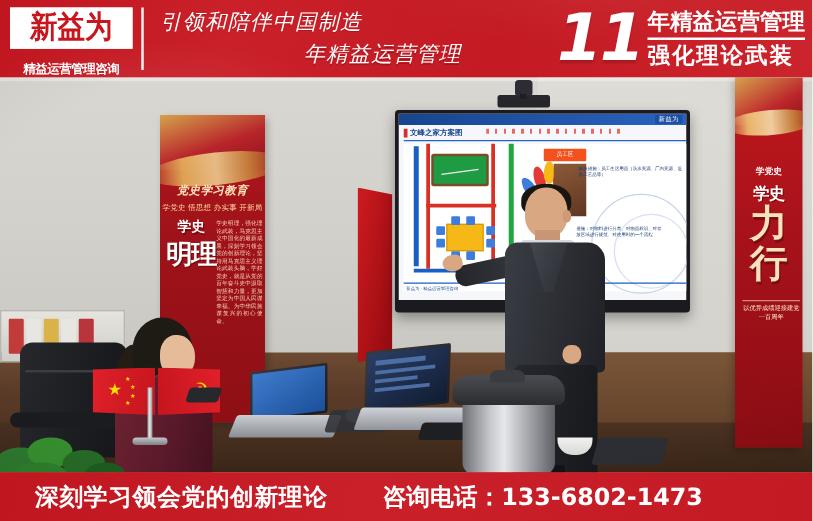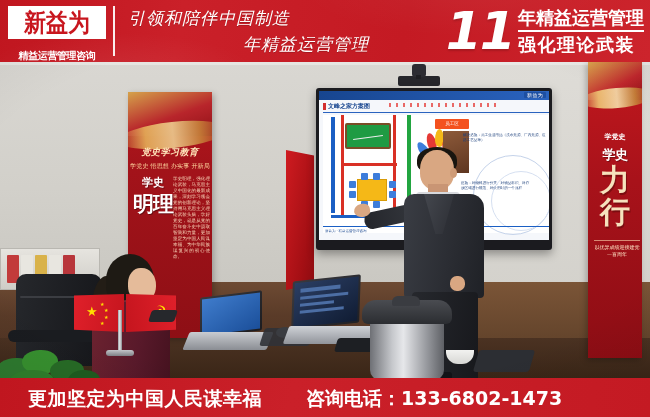--- a/index.html
+++ b/index.html
@@ -750,17 +750,17 @@
     <div class="kettle"></div>
     <div class="kettle-lid"></div>
     <div class="kettle-knob"></div>
     <div class="cup"></div>
     <div class="tray"></div>
 
     <div class="photo-vignette"></div>
   </div>
 
   <div class="footer">
-    <div class="foot-t1">更加坚定为中国人民谋幸福</div>
+    <div class="foot-t1">深刻学习领会党的创新理论</div>
     <div class="foot-t2">咨询电话：133-6802-1473</div>
   </div>
 
 </div>
 
 </body></html>

